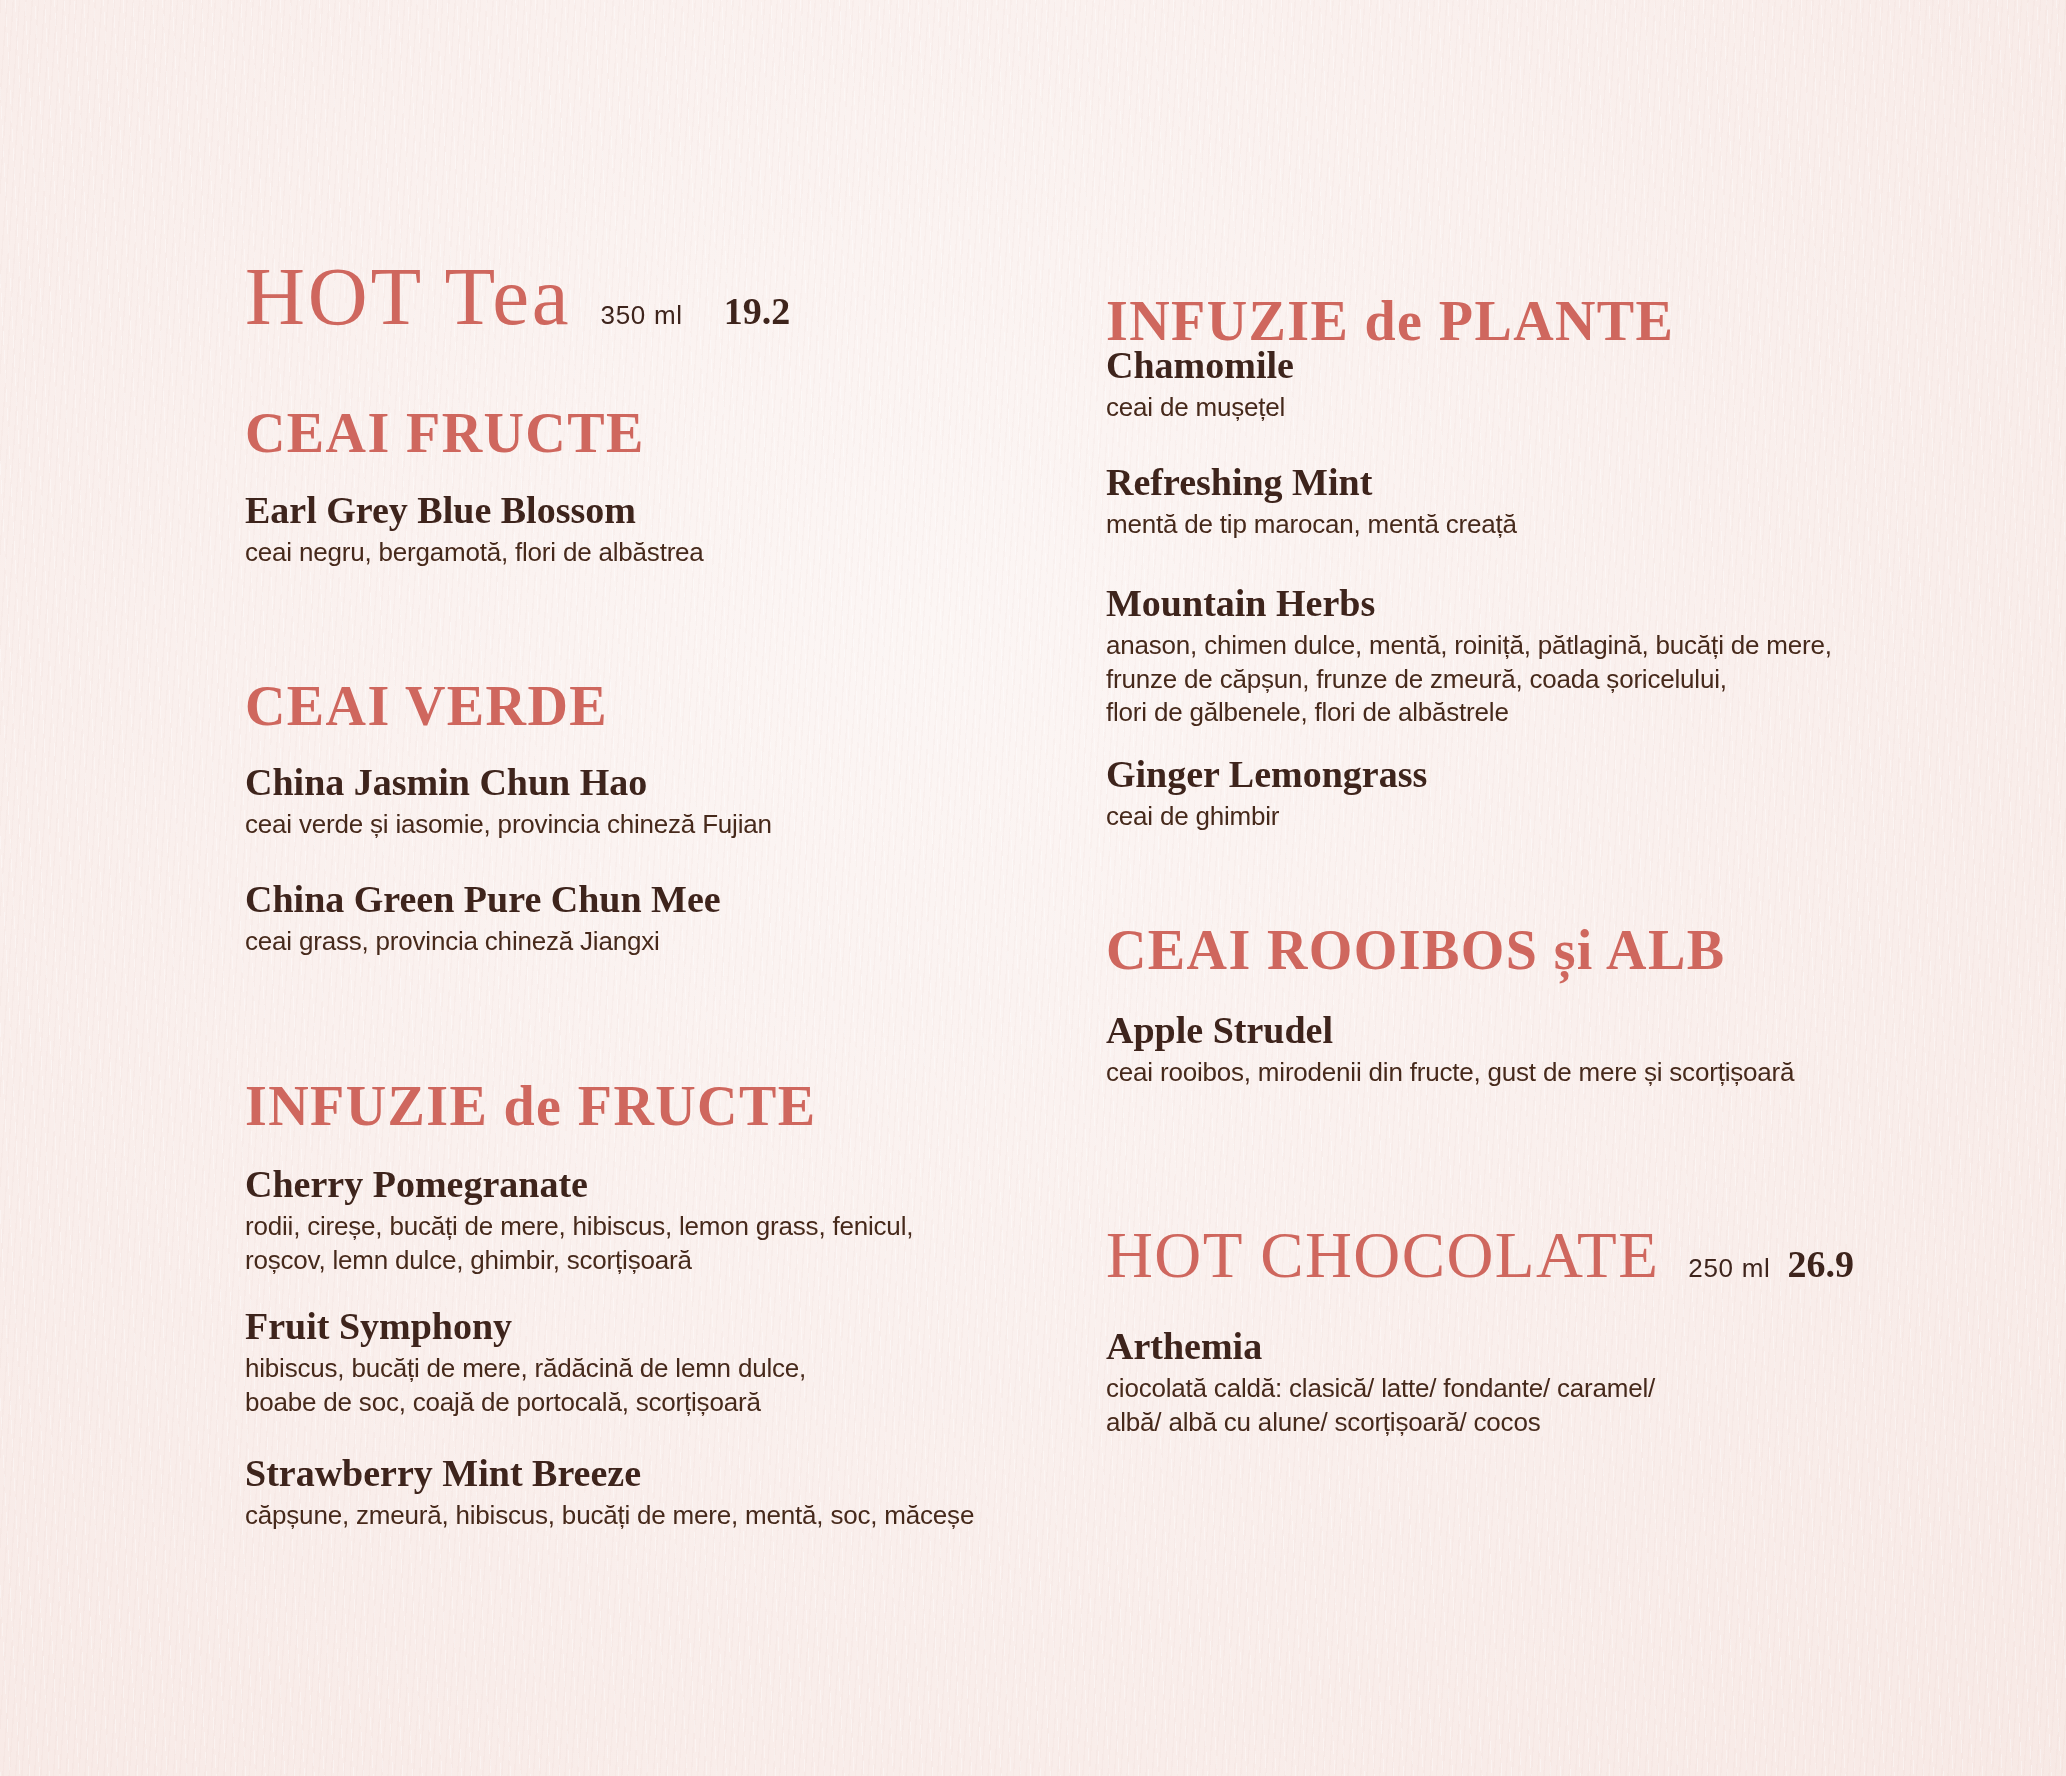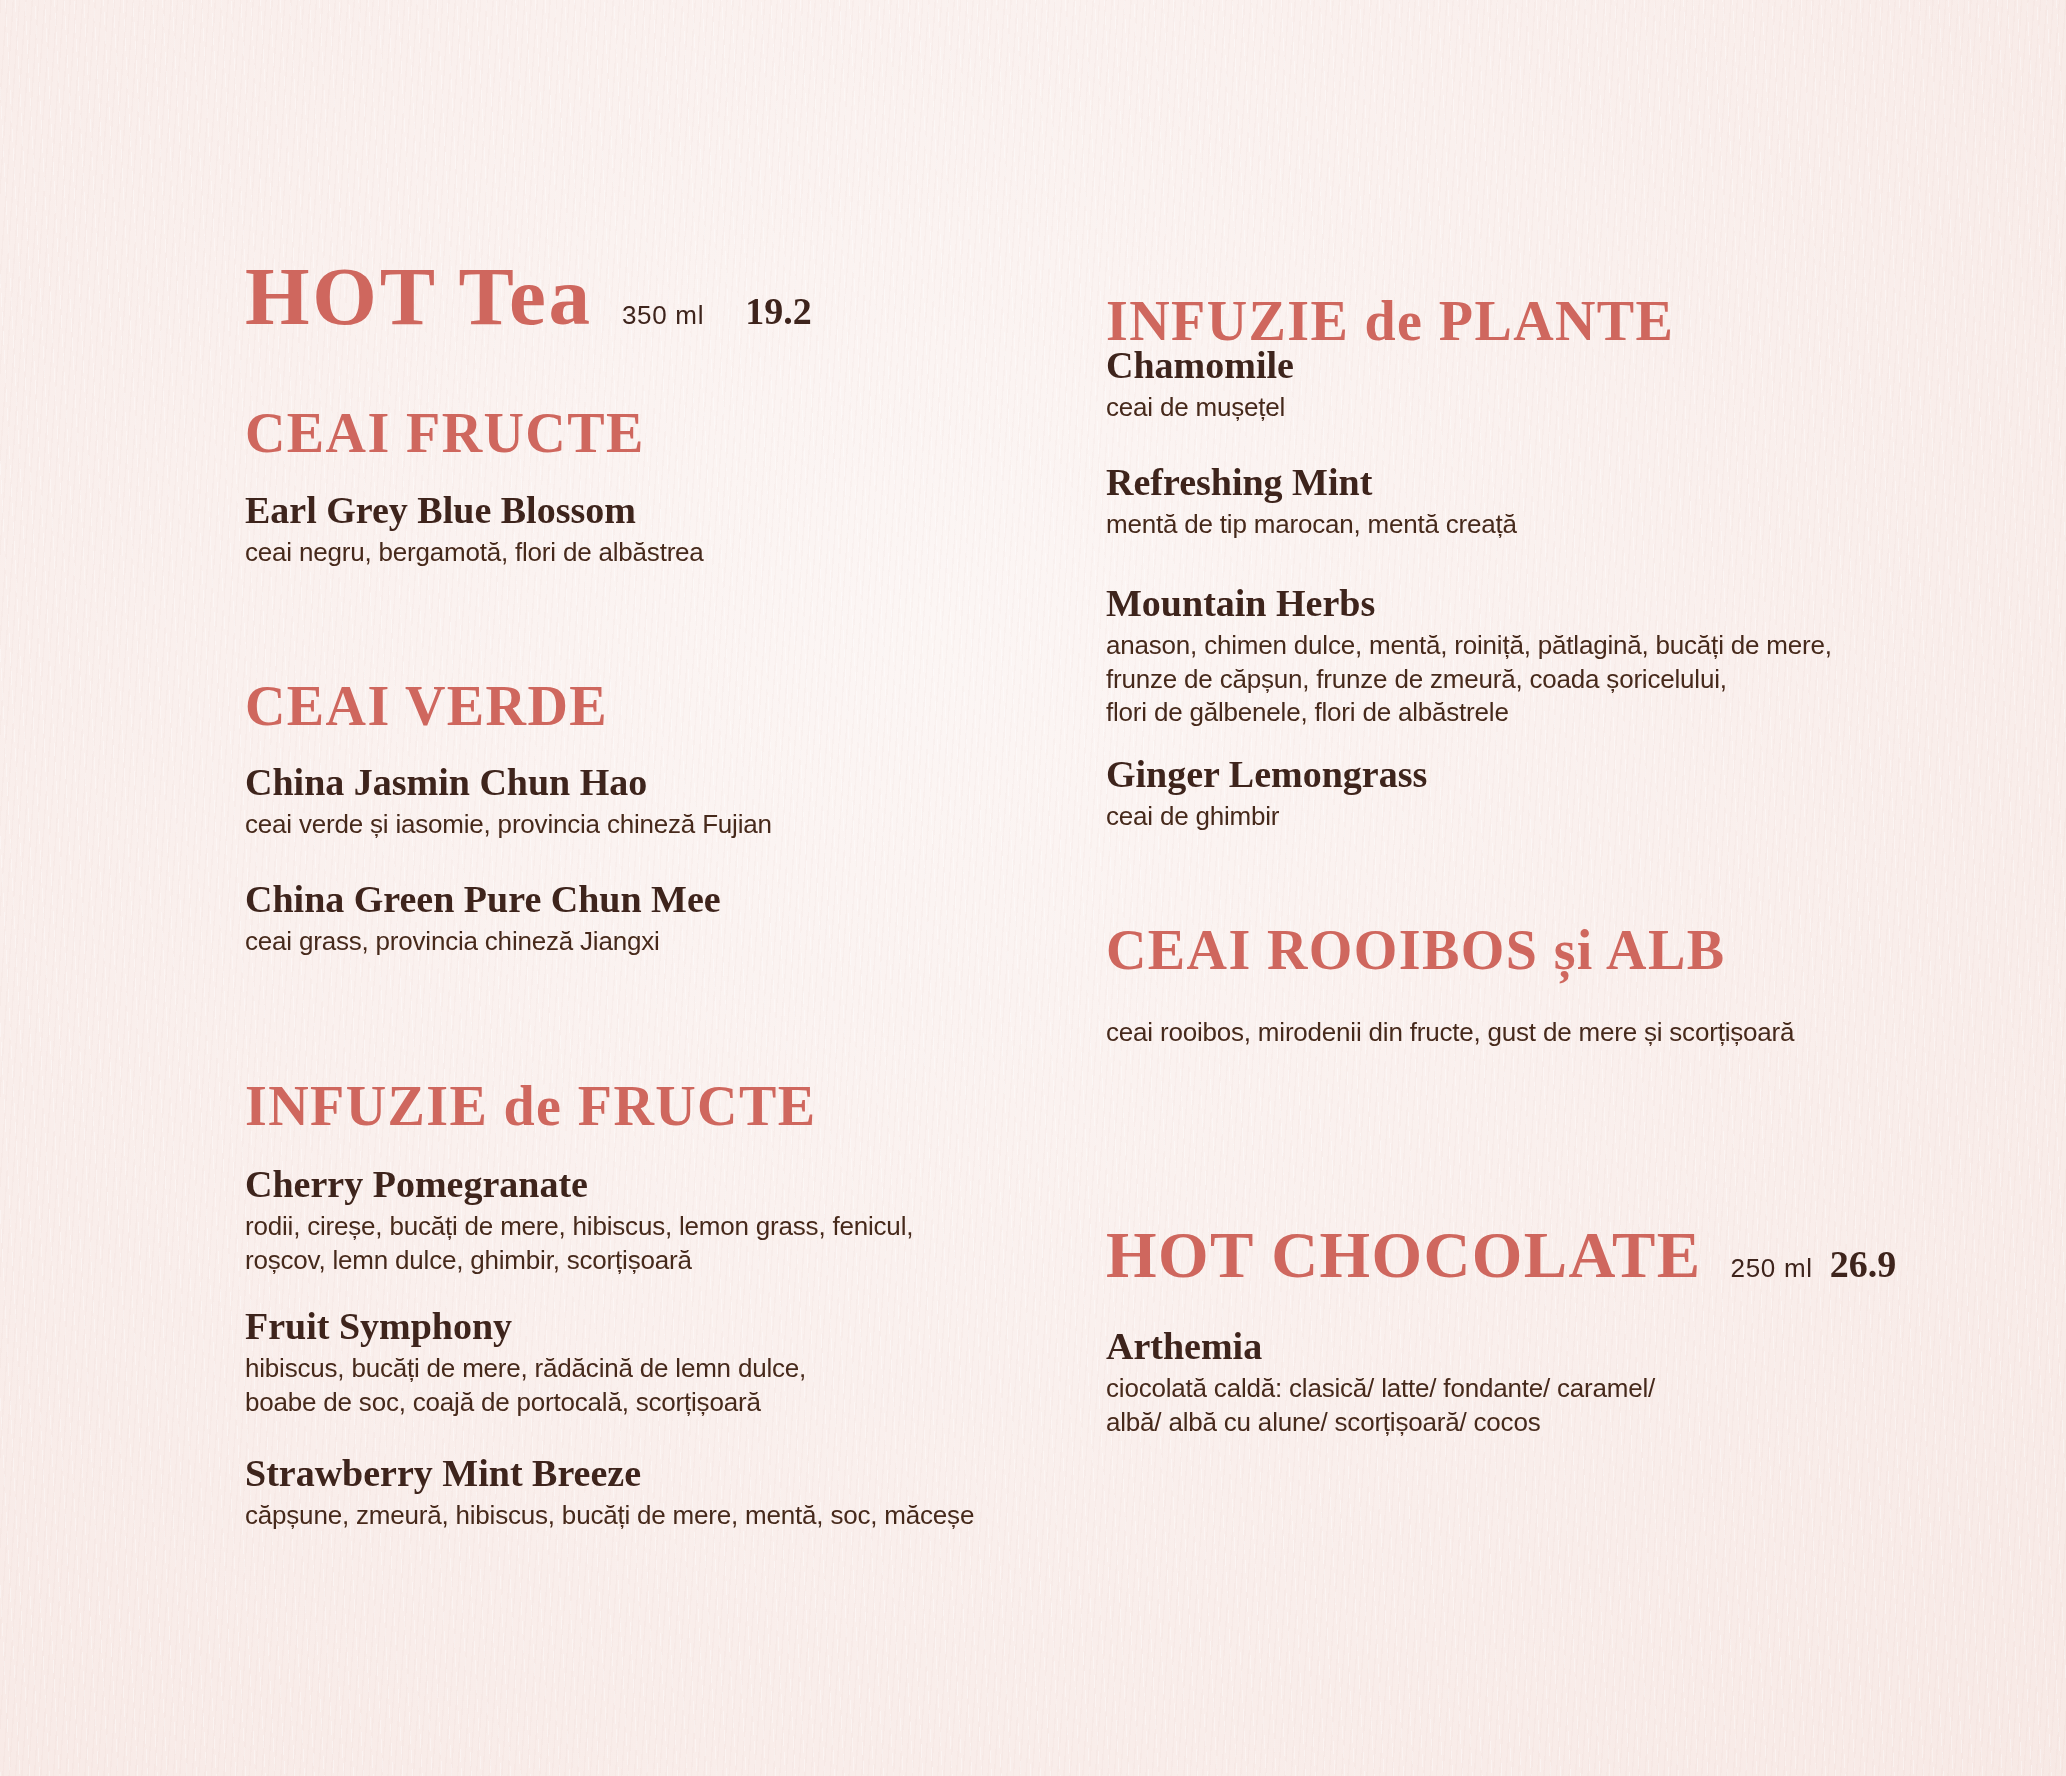--- a/index.html
+++ b/index.html
@@ -26,21 +26,21 @@
     pointer-events:none;
   }
   .col{position:absolute;top:0;height:100%;}
   .col-left{left:245px;width:833px;}
   .col-right{left:1106px;width:917px;}
   .block{position:absolute;left:0;}
 
   .menu-header{display:flex;align-items:baseline;white-space:nowrap;}
   .menu-title{
     font-family:"Liberation Serif","DejaVu Serif",serif;
-    font-weight:700;
+    font-weight:400;
     font-size:83px;
     letter-spacing:2.8px;
     color:var(--accent);
     line-height:1;
   }
   .menu-title.small{font-size:65px;letter-spacing:1.4px;}
   .menu-volume{
     font-size:26px;
     color:var(--ink);
     margin-left:29px;
@@ -154,20 +154,21 @@
   </div>
 
   <div class="block" style="top:755px;">
     <div class="item-name">Ginger Lemongrass</div>
     <div class="item-desc">ceai de ghimbir</div>
   </div>
 
   <div class="block section-heading" style="top:922px;">CEAI ROOIBOS și ALB</div>
 
   <div class="block" style="top:1011px;">
+    <div class="item-name">Apple Strudel</div>
     <div class="item-desc">ceai rooibos, mirodenii din fructe, gust de mere și scorțișoară</div>
   </div>
 
   <div class="block menu-header" style="top:1223px;">
     <span class="menu-title small">HOT CHOCOLATE</span>
     <span class="menu-volume">250 ml</span>
     <span class="menu-price" style="margin-left:17px;">26.9</span>
   </div>
 
   <div class="block" style="top:1327px;">

